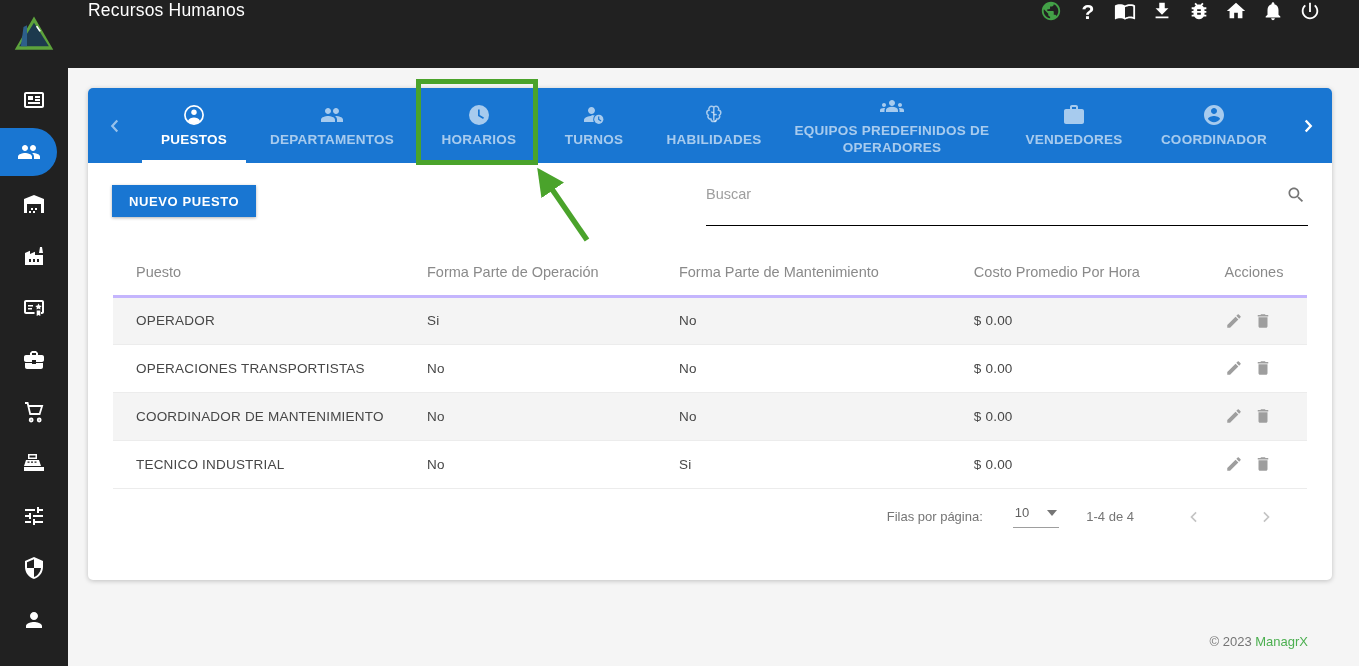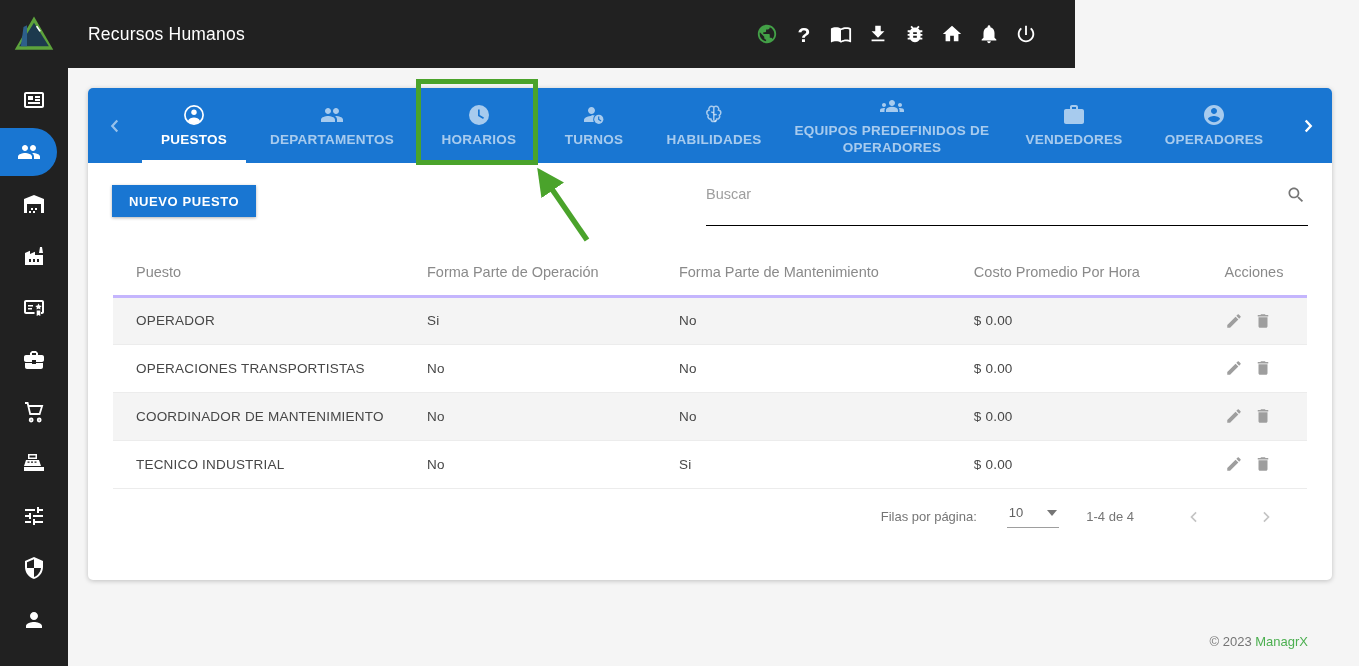--- a/index.html
+++ b/index.html
@@ -1,22 +1,22 @@
 <!DOCTYPE html>
 <html><head>
 <meta charset="utf-8">
 <style>
   * { box-sizing: border-box; margin: 0; padding: 0; }
   html,body { width:1359px; height:666px; }
   body { font-family:"Liberation Sans", sans-serif; background:#f5f5f5; overflow:hidden; }
   #app { position:relative; width:1359px; height:666px; overflow:hidden; }
 
   
-  .topbar { position:absolute; top:0; left:0; width:1075px; height:68px; background:#212121;
-            display:flex; align-items:center; z-index:6; }
+  .topbar { position:absolute; top:0; left:0; width:1359px; height:68px; background:#212121;
+            display:flex; align-items:flex-start; z-index:6; }
   .logo-box { width:68px; height:68px; display:flex; align-items:center; justify-content:center; }
   .app-title { color:#fff; font-size:17.5px; margin-left:20px; letter-spacing:.2px; }
   .top-icons { margin-left:auto; display:flex; align-items:center; gap:15px; padding-right:38px; }
   .top-icon { width:22px; height:22px; color:#fff; display:flex; align-items:center; justify-content:center; cursor:pointer; }
   .top-icon svg { width:22px; height:22px; }
   .top-icon.globe { color:#43a047; }
   .help-glyph { font-size:21px; font-weight:bold; color:#fff; line-height:1; }
 
   
   .sidebar { position:absolute; top:68px; left:0; width:68px; height:598px; background:#212121;
@@ -64,21 +64,21 @@
   tbody tr:nth-child(odd) { background:#f4f4f4; }
   tbody td { font-size:13.5px; color:#474747; letter-spacing:.2px; border-bottom:1px solid #ececec; }
   .row-actions { display:flex; gap:11px; align-items:center; }
   .act-btn { width:18px; height:18px; color:#9e9e9e; background:none; border:none; padding:0; cursor:pointer; }
   .act-btn svg { width:18px; height:18px; }
 
   
   .pagination { display:flex; align-items:center; justify-content:flex-end; height:56px; padding-right:54px;
                 color:#757575; font-size:13px; }
   .rpp-label { margin-right:30px; }
-  .rpp-select { display:flex; align-items:center; gap:24px; border-bottom:1px solid #9e9e9e;
+  .rpp-select { display:flex; align-items:center; gap:18px; border-bottom:1px solid #9e9e9e;
                 padding:0 2px 7px 2px; cursor:pointer; color:#616161; }
   .range-label { margin-left:27px; }
   .pag-nav { width:24px; height:24px; color:#c4c4c4; margin-left:48px; display:flex; align-items:center;
              justify-content:center; cursor:pointer; }
   .pag-nav svg { width:20px; height:20px; }
 
   
   .footer { position:absolute; right:51px; bottom:17px; font-size:13px; color:#757575; }
   .footer .brand { color:#4caf50; }
 
@@ -270,21 +270,21 @@
         <svg viewBox="0 0 24 24" fill="currentColor">
             <path d="M20 6h-4V4c0-1.11-.89-2-2-2h-4c-1.11 0-2 .89-2 2v2H4c-1.11 0-1.99.89-1.99 2L2 19c0 1.11.89 2 2 2h16c1.11 0 2-.89 2-2V8c0-1.11-.89-2-2-2zm-6 0h-4V4h4v2z"></path>
           </svg>
         <span>VENDEDORES</span>
       </div>
 
       <div class="tab t8">
         <svg viewBox="0 0 24 24" fill="currentColor" fill-rule="evenodd">
             <path d="M12 2C6.48 2 2 6.48 2 12s4.48 10 10 10 10-4.48 10-10S17.52 2 12 2zm0 3c1.66 0 3 1.34 3 3s-1.34 3-3 3-3-1.34-3-3 1.34-3 3-3zm0 14.2c-2.5 0-4.71-1.28-6-3.22.03-1.99 4-3.08 6-3.08 1.99 0 5.97 1.09 6 3.08-1.29 1.94-3.5 3.22-6 3.22z"></path>
           </svg>
-        <span>OPERADORES</span>
+        <span>COORDINADOR</span>
       </div>
 
       <div class="tab-scroll next">
         <svg viewBox="0 0 24 24" fill="none" stroke="currentColor" stroke-width="2.6">
             <path d="M9.5 6l5.5 6-5.5 6"></path>
           </svg>
       </div>
     </div>
 
     <div class="toolbar">

